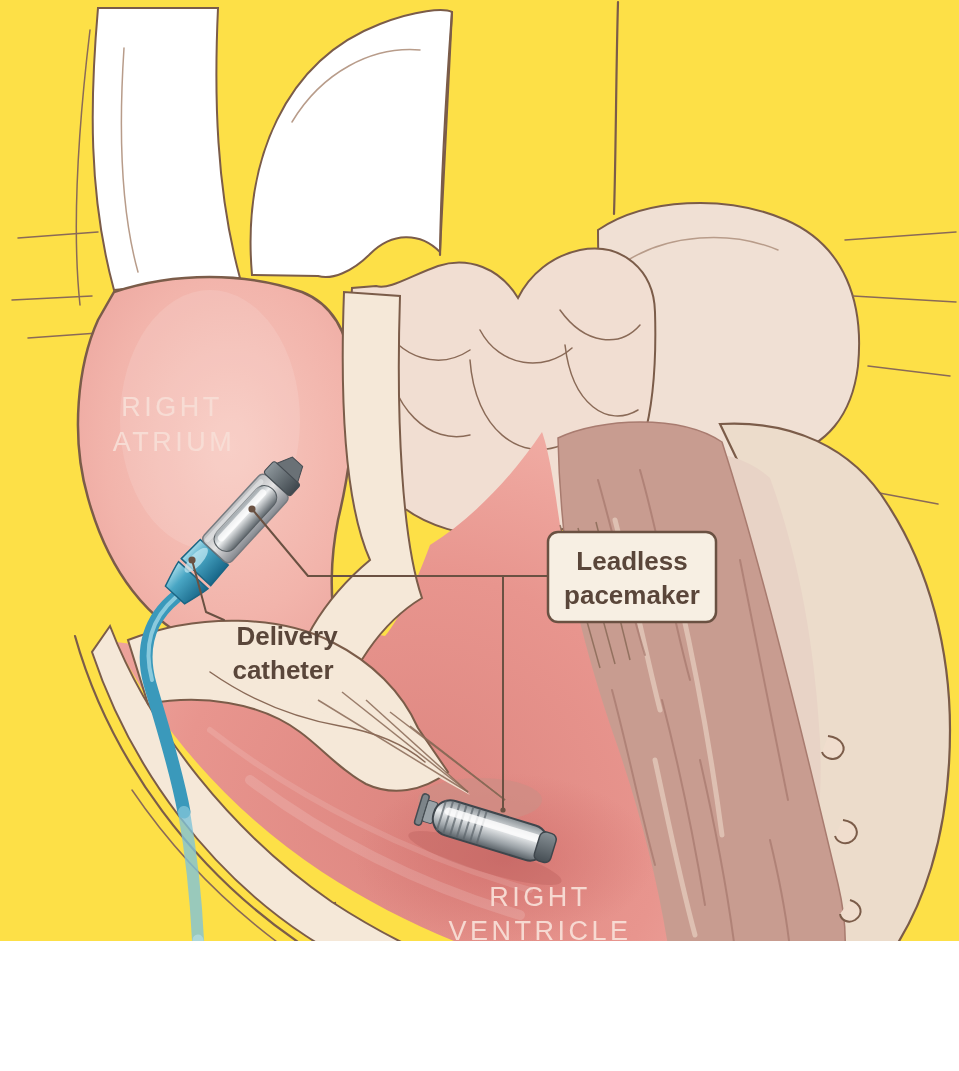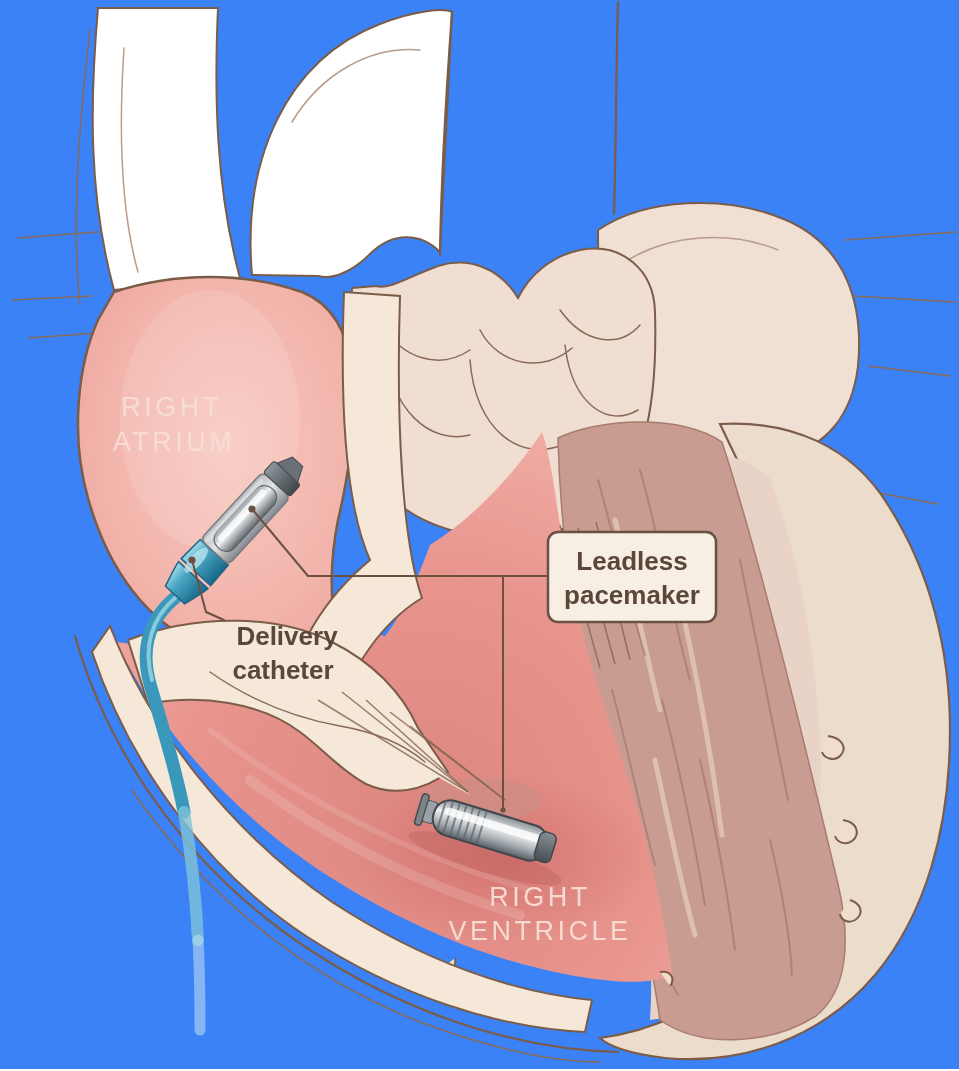--- a/index.html
+++ b/index.html
@@ -1,16 +1,16 @@
 <!DOCTYPE html>
 <html><head>
 <meta charset="utf-8">
 <style>
   html,body{margin:0;padding:0;background:#fff;}
-  #stage{position:relative;width:959px;height:1069px;background:#3b82f6;overflow:hidden;}
+  #stage{position:relative;width:959px;height:941px;background:#fde047;overflow:hidden;}
   svg{display:block;}
   .s-br{stroke:#7b5c49;stroke-width:2.2;fill:none;stroke-linecap:round;}
   .s-br-thin{stroke:#8a6a57;stroke-width:1.5;fill:none;stroke-linecap:round;}
   .s-soft{stroke:#b89c8a;stroke-width:1.5;fill:none;stroke-linecap:round;}
   .f-cream{fill:#f5e8d8;stroke:#7b5c49;stroke-width:2;}
   .f-white{fill:#ffffff;stroke:#7b5c49;stroke-width:2;}
   .chamber-label{font-family:"Liberation Sans",sans-serif;font-size:27px;letter-spacing:3.5px;text-anchor:middle;opacity:0.95;}
   .callout-label{font-family:"Liberation Sans",sans-serif;font-size:26px;font-weight:bold;text-anchor:middle;}
   .chordae{stroke:#8a6a57;stroke-width:1.5;fill:none;opacity:.85;}
   .trab{stroke:#a3746a;stroke-width:2;fill:none;opacity:.65;stroke-linecap:round;}

